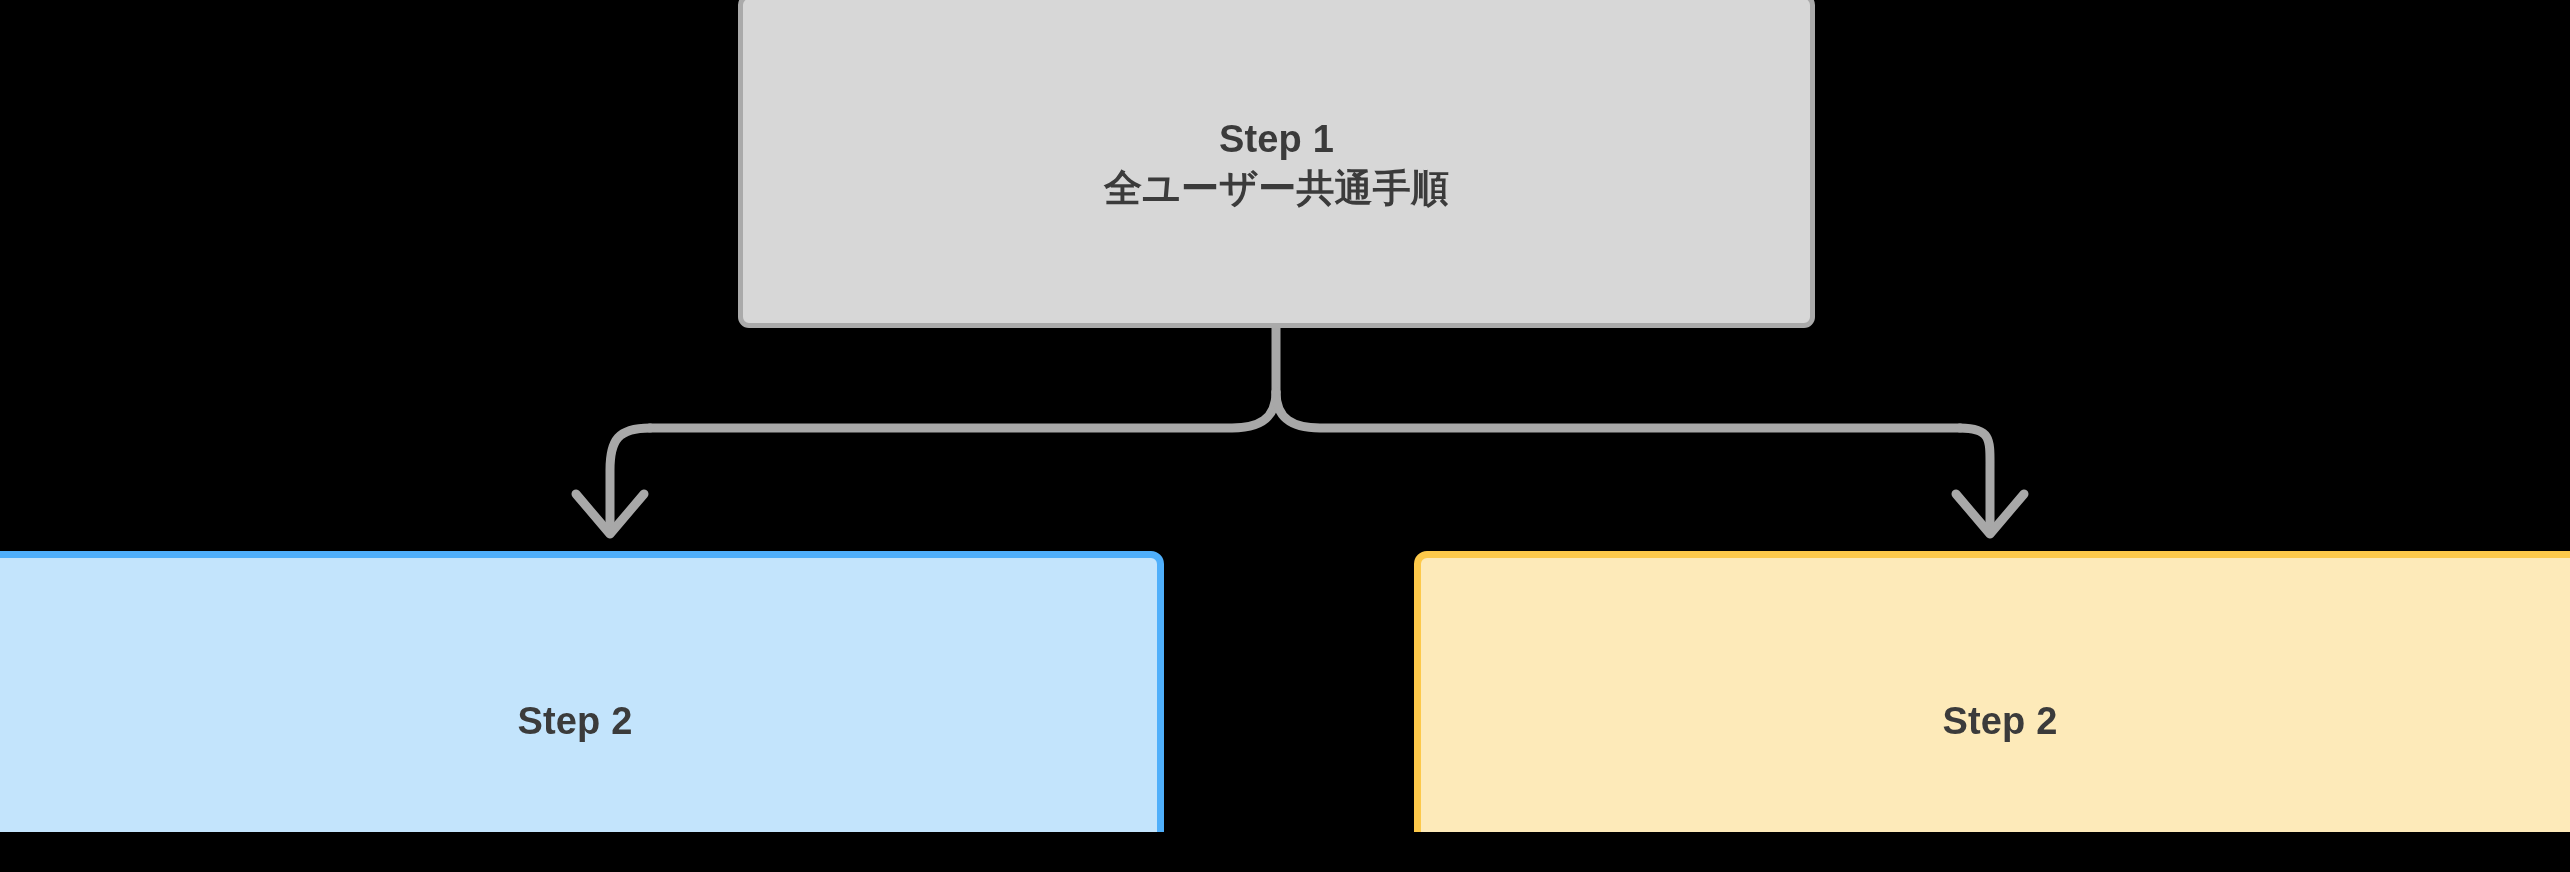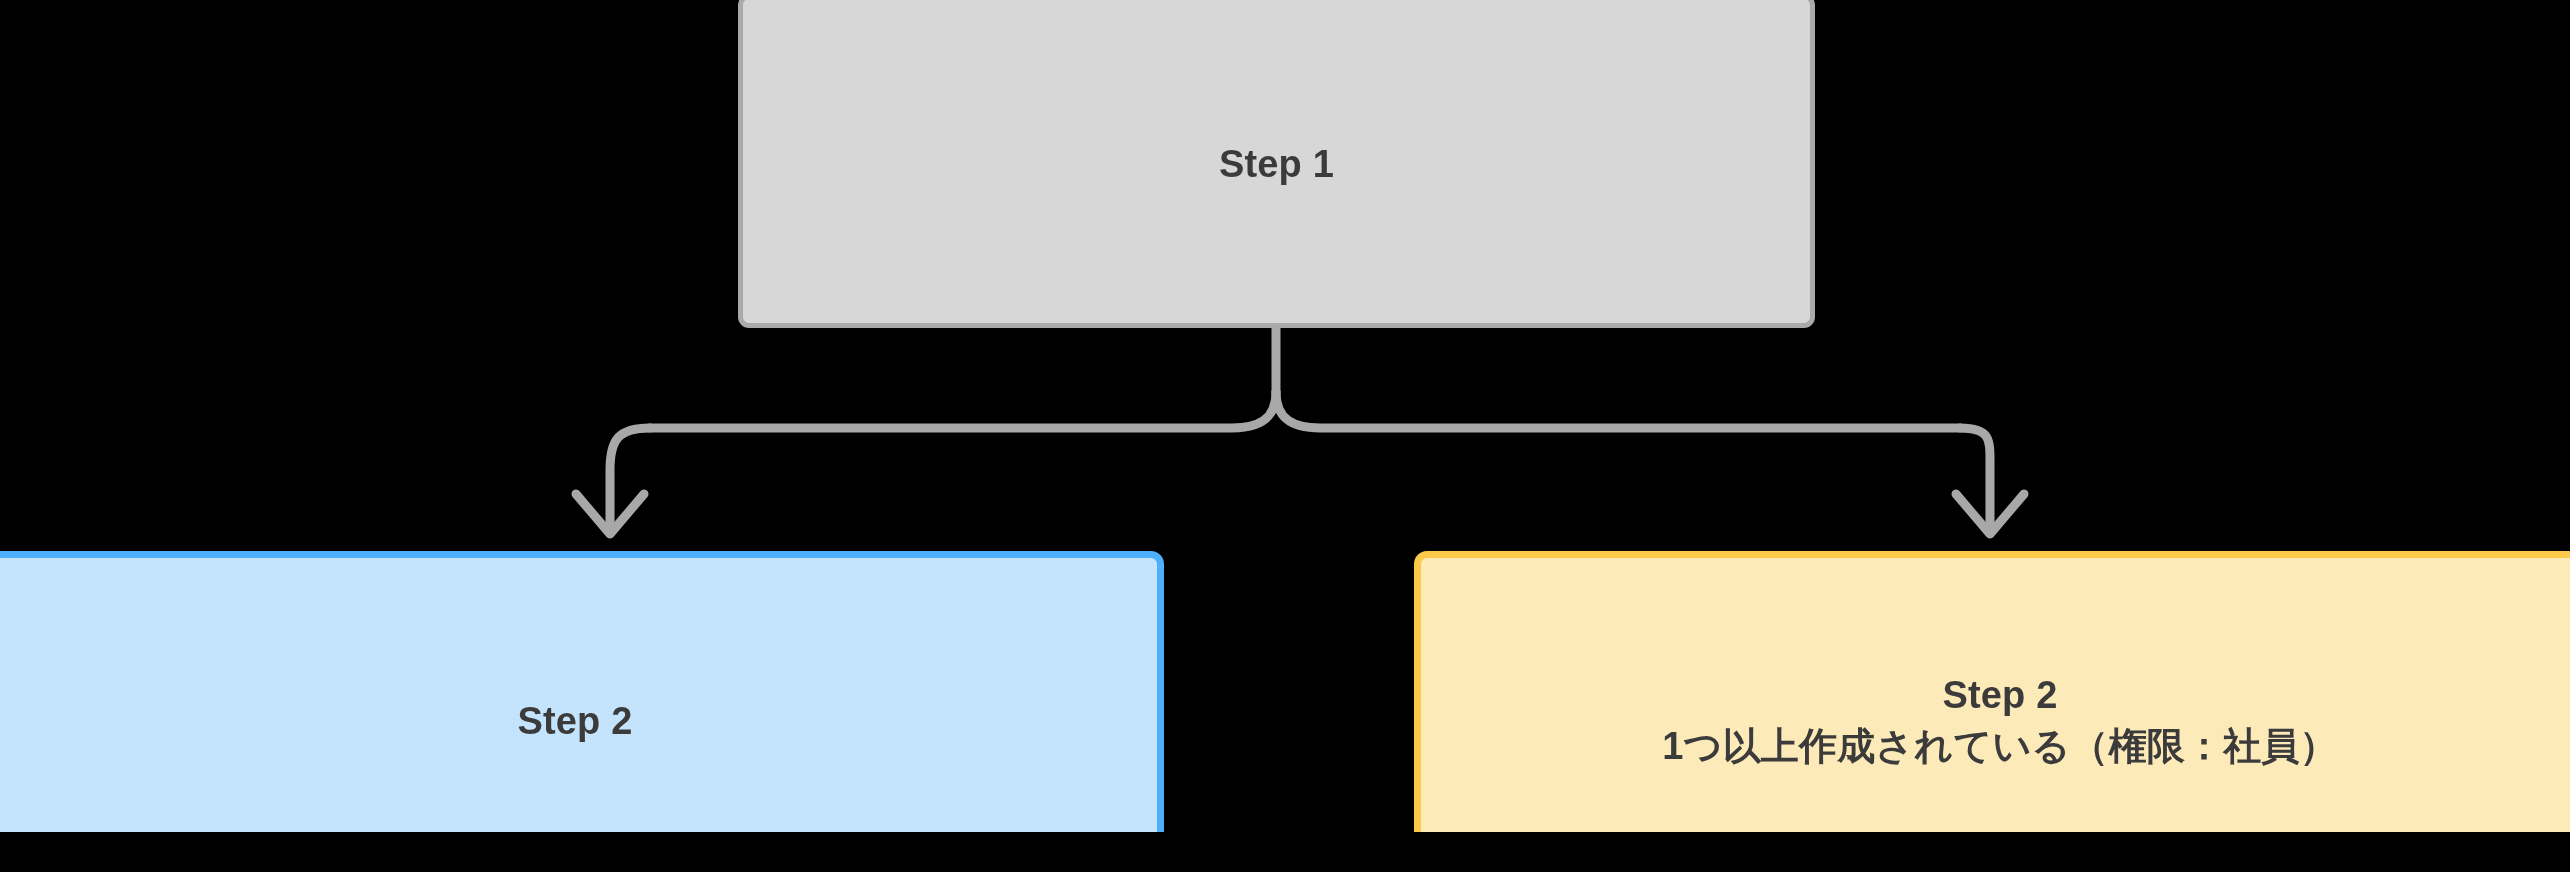--- a/index.html
+++ b/index.html
@@ -109,24 +109,24 @@
 
     <path d="M 650 428 C 618 428 610 440 610 470 L 610 532" fill="none" stroke="#A8A8A8" stroke-width="9" stroke-linecap="round"></path>
     <path d="M 576 494 L 610 534 L 644 494" fill="none" stroke="#A8A8A8" stroke-width="9" stroke-linecap="round" stroke-linejoin="round"></path>
 
     <path d="M 1960 428 C 1992 428 1990 440 1990 470 L 1990 532" fill="none" stroke="#A8A8A8" stroke-width="9" stroke-linecap="round"></path>
     <path d="M 1956 494 L 1990 534 L 2024 494" fill="none" stroke="#A8A8A8" stroke-width="9" stroke-linecap="round" stroke-linejoin="round"></path>
   </svg>
 
   <div class="node" id="node-step1">
     <span class="line">Step 1</span>
+    <span class="line">全ユーザー共通手順</span>
   </div>
 
   <div class="node" id="node-step2a">
     <span class="line">Step 2</span>
   </div>
 
   <div class="node" id="node-step2b">
     <span class="line">Step 2</span>
-    <span class="line">1つ以上作成されている（権限：社員）</span>
   </div>
 
 </div>
 
 </body></html>

